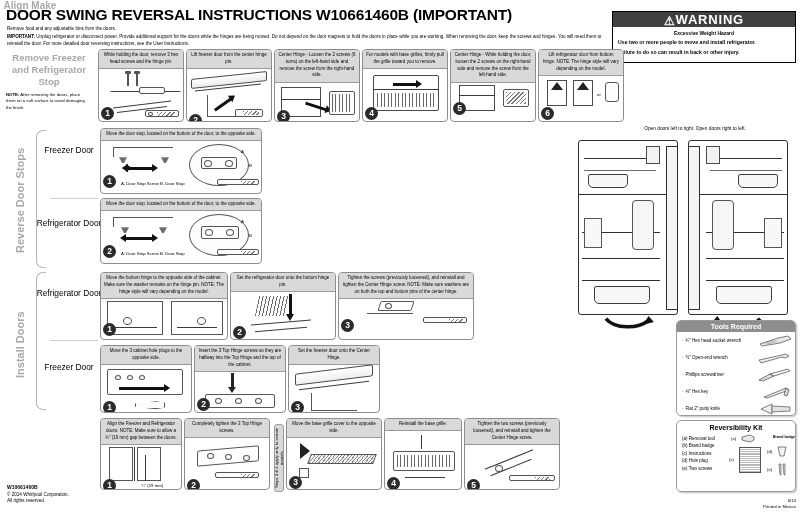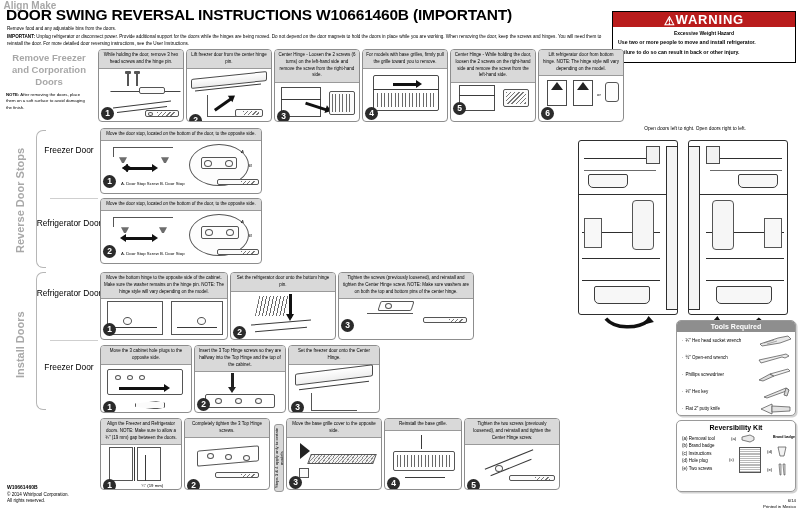--- a/index.html
+++ b/index.html
@@ -28,21 +28,21 @@
     font-size:4.6px; line-height:1.55;
   }
   #important-block b { font-weight:bold; }
 
   
   #warning-box {
     position:absolute; left:612px; top:11px; width:184px; height:52px;
     border:1.4px solid #000; background:#fff;
   }
   #warning-bar {
-    background:#b91c1c; color:#fff; text-align:center;
+    background:#404040; color:#fff; text-align:center;
     font-size:13px; font-weight:bold; letter-spacing:0.8px;
     height:15px; line-height:15px;
   }
   #warning-bar .tri { font-size:12px; vertical-align:-1px; }
   #warning-body { padding:3px 5px 0 5px; }
   #warning-hazard { text-align:center; font-size:5px; font-weight:bold; margin-bottom:2.5px;}
   #warning-action { font-size:5.2px; font-weight:bold; line-height:1.45; margin-bottom:3px;}
   #warning-result { font-size:5.2px; font-weight:bold; line-height:1.45;}
 
   
@@ -218,21 +218,21 @@
   <div id="warning-bar">
     <span class="tri">⚠</span><span>WARNING</span>
   </div>
   <div id="warning-body">
     <div id="warning-hazard">Excessive Weight Hazard</div>
     <div id="warning-action">Use two or more people to move and install refrigerator.</div>
     <div id="warning-result">Failure to do so can result in back or other injury.</div>
   </div>
 </div>
 
-<div class="sec-label" id="lbl-remove">Remove Freezer and Corporation Doors</div>
+<div class="sec-label" id="lbl-remove">Remove Freezer and Refrigerator Stop</div>
 <div id="note-remove">
   <b>NOTE:</b>
   <span>After removing the doors, place them on a soft surface to avoid damaging the finish.</span>
 </div>
 
 <div class="sec-vert" id="lbl-reverse">Reverse Door Stops</div>
 <div class="sec-vert" id="lbl-install">Install Doors</div>
 <div id="lbl-align">Align Make</div>
 
 <div class="brace" id="brace-rev"></div>

